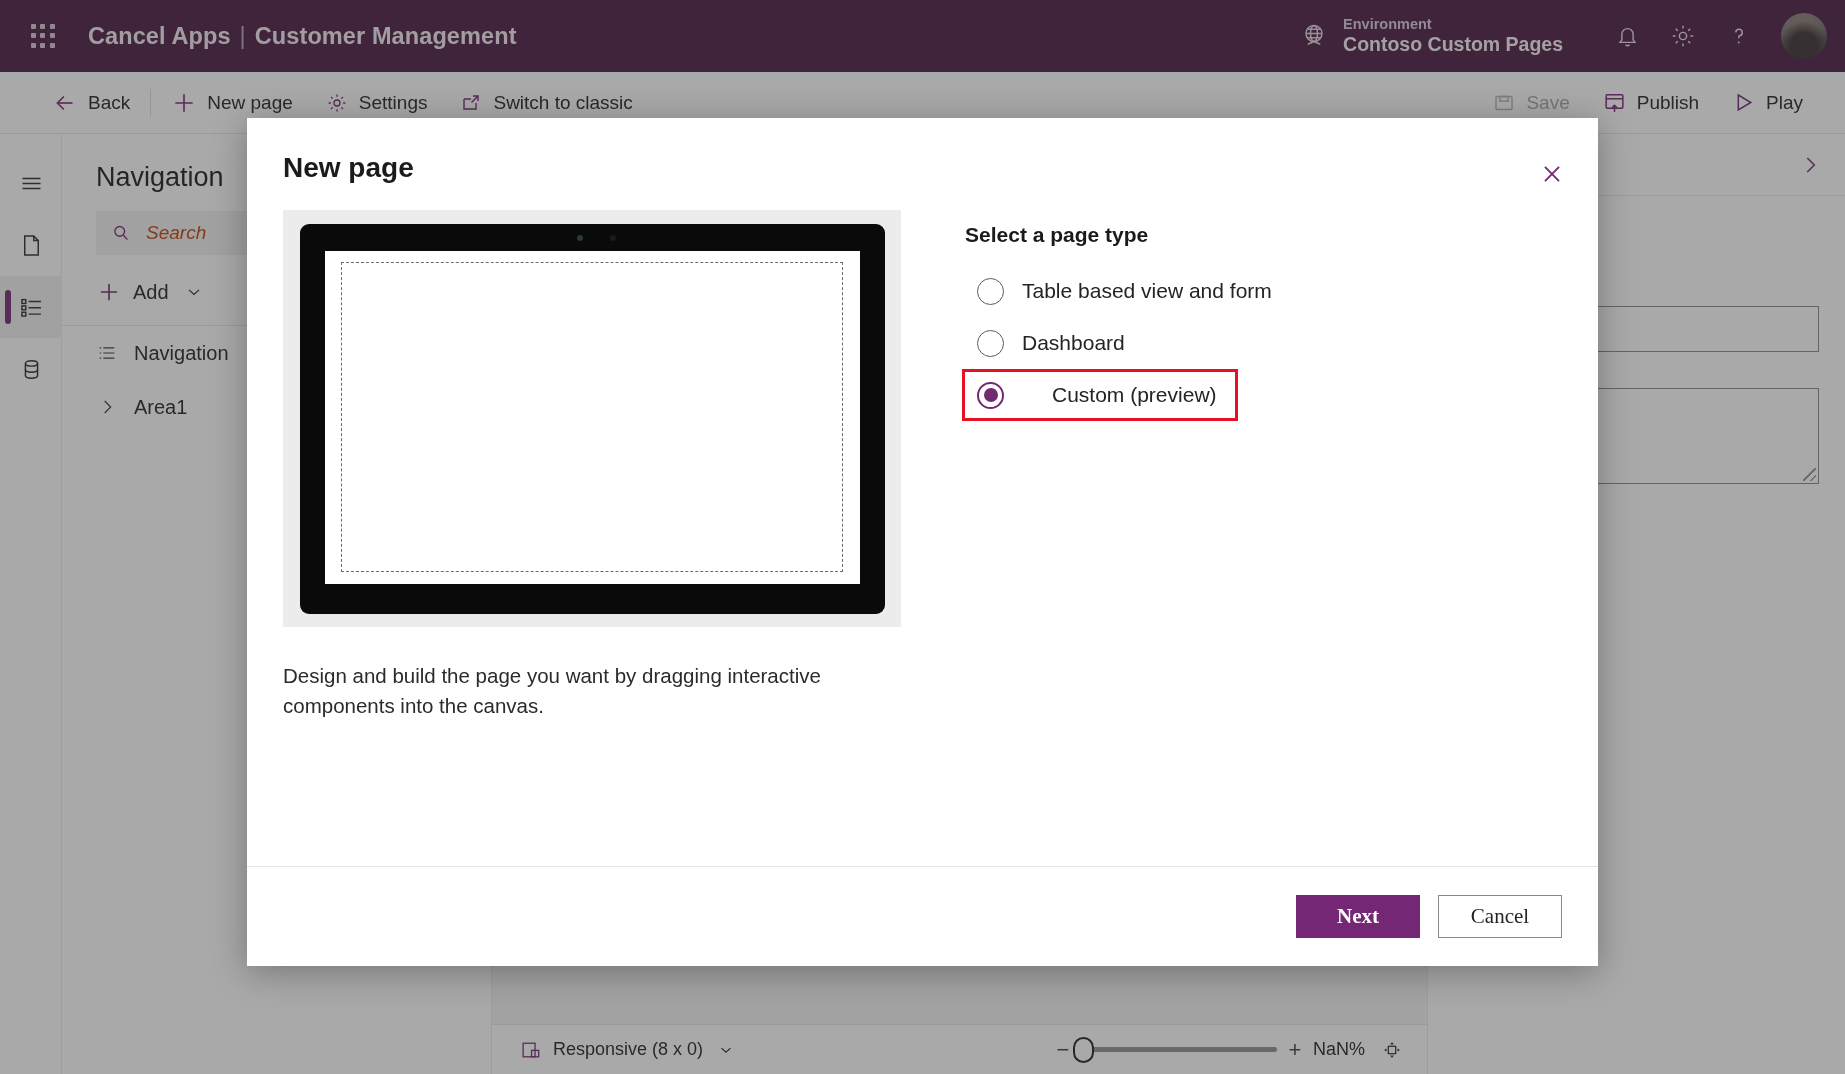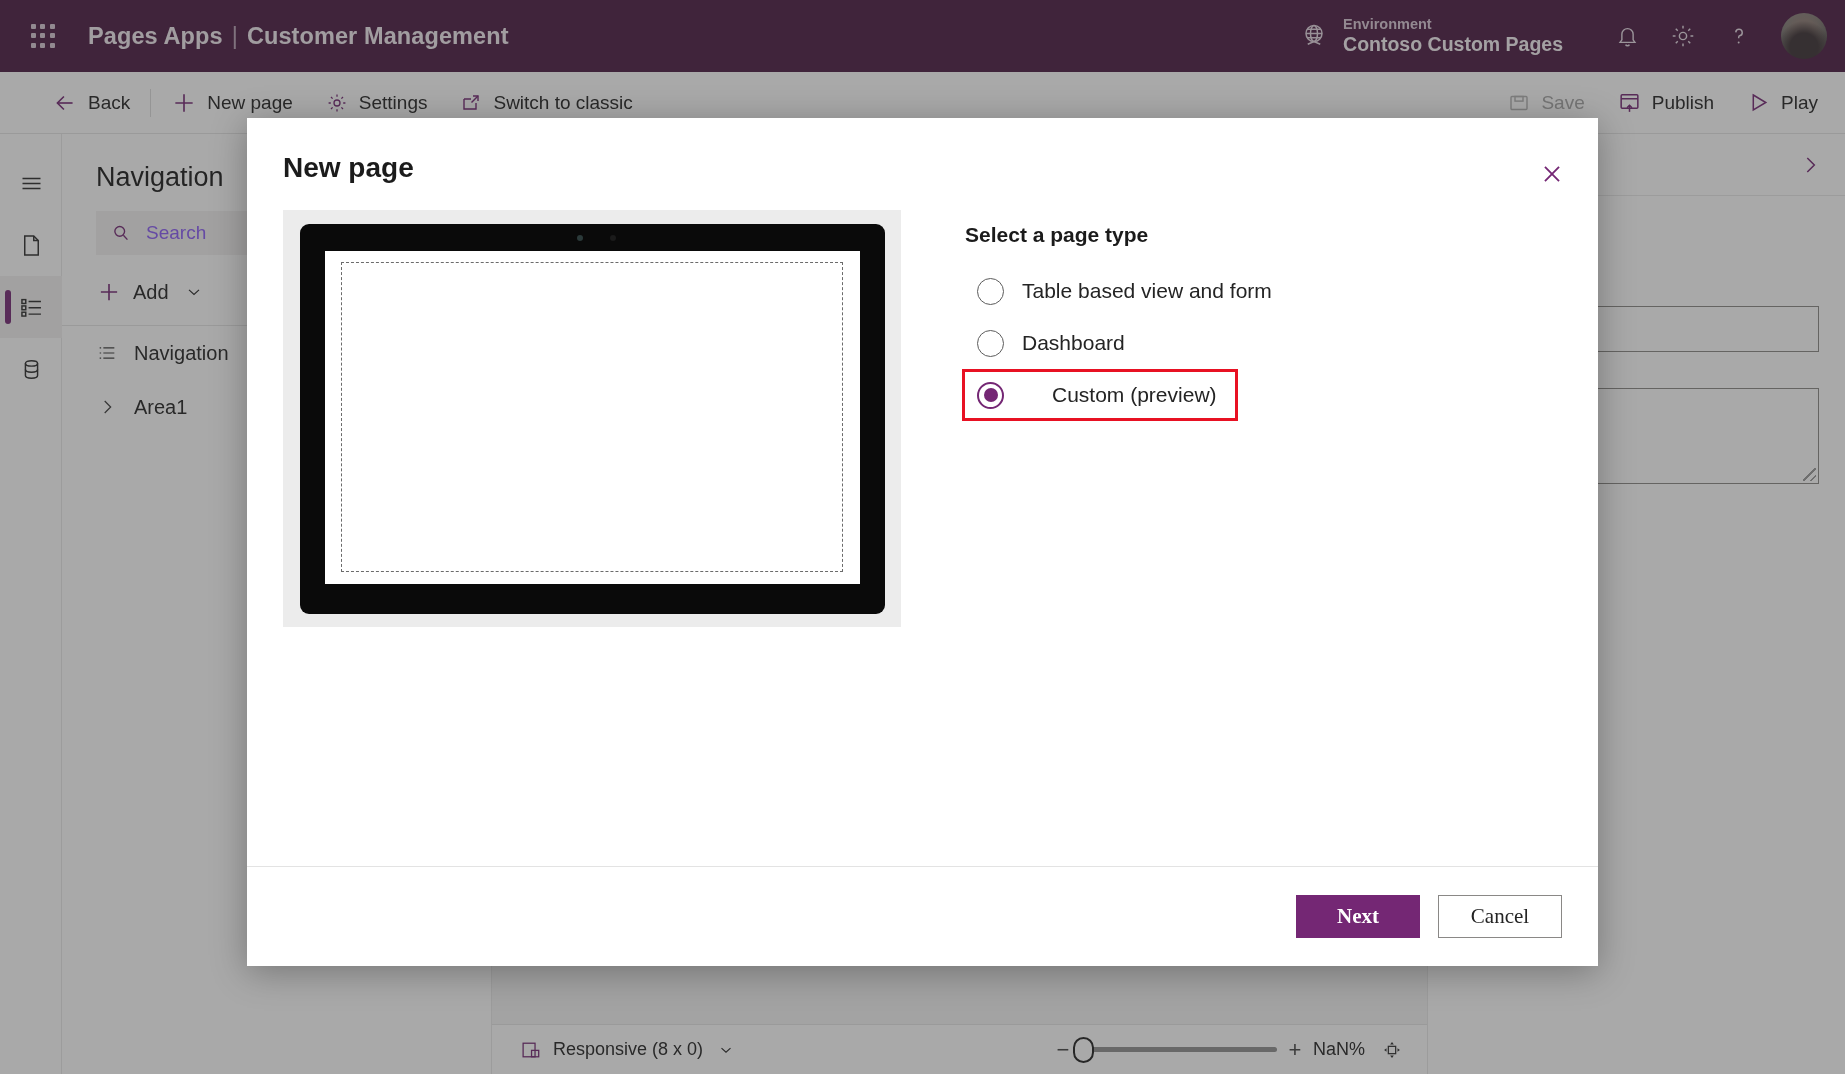--- a/index.html
+++ b/index.html
@@ -79,21 +79,21 @@
     font-size: 19px; color: #242424;
     cursor: pointer; white-space: nowrap;
   }
   .cmd:first-child { margin-left: 36px; }
   .cmd .gl { color: #742774; display: flex; align-items: center; }
   .cmd.disabled { color: #a6a6a6; cursor: default; }
   .cmd.disabled .gl { color: #b3b3b3; }
   .cmd-sep {
     width: 1px; height: 28px; background: #dddddd; margin: 0 4px;
   }
-  .cmd-right { margin-left: auto; display: flex; align-items: center; padding-right: 11px; }
+  .cmd-right { margin-left: auto; display: flex; align-items: center; padding-right: 26px; }
 
   
   .rail {
     position: absolute; top: 134px; left: 0;
     width: 62px; height: 940px;
     background: #ffffff;
     border-right: 1px solid #e9e9e9;
     padding-top: 18px;
   }
   .rail-btn {
@@ -119,21 +119,21 @@
     font-size: 27px; color: #1b1b1b;
     padding: 28px 0 18px 34px;
   }
   .nav-tools { padding: 0 26px 0 34px; }
   .search-box {
     height: 44px; background: #f3f2f1;
     display: flex; align-items: center; gap: 14px;
     padding: 0 14px; cursor: text;
   }
   .search-box .gl { color: #742774; display: flex; }
-  .search-ph { font-size: 19px; color: #8b5cf6; }
+  .search-ph { font-size: 19px; color: #c2410c; font-style: italic; }
   .add-row {
     display: flex; align-items: center; gap: 11px;
     height: 58px; margin-top: 8px;
     font-size: 20px; color: #242424; cursor: pointer;
   }
   .add-row .plus { color: #742774; display: flex; }
   .add-row .chev { color: #242424; display: flex; margin-left: 4px; }
   .nav-div { height: 1px; background: #e6e6e6; margin: 4px 0 0 0; }
   .tree-item {
     display: flex; align-items: center; gap: 16px;
@@ -336,21 +336,21 @@
         <i></i>
         <i></i>
         <i></i>
         <i></i>
         <i></i>
         <i></i>
         <i></i>
         <i></i>
     </div>
     <div class="brand">
-      <span>Pages Apps</span><span class="bar">|</span><span class="app">Customer Management</span>
+      <span>Cancel Apps</span><span class="bar">|</span><span class="app">Customer Management</span>
     </div>
 
     <div class="suite-right">
       <div class="env-block">
         <span class="globe-ico">
           <svg width="30" height="30" viewBox="0 0 24 24" fill="none" stroke="currentColor" stroke-width="1.2">
             <circle cx="12" cy="10" r="6.4"></circle>
             <ellipse cx="12" cy="10" rx="2.8" ry="6.4"></ellipse>
             <line x1="5.6" y1="10" x2="18.4" y2="10"></line>
             <line x1="6.4" y1="6.6" x2="17.6" y2="6.6"></line>
@@ -613,20 +613,21 @@
     <div class="preview-col">
       <div class="device-frame">
         <div class="device-bezel">
           <span class="cam a"></span>
           <span class="cam b"></span>
           <div class="device-screen">
             <div class="device-dash"></div>
           </div>
         </div>
       </div>
+      <div class="preview-desc">Design and build the page you want by dragging interactive components into the canvas.</div>
     </div>
 
     <div class="types-col">
       <div class="types-title">Select a page type</div>
 
       <div class="radio-row">
         <span class="radio"></span>
         <span class="radio-label">Table based view and form</span>
       </div>
 

